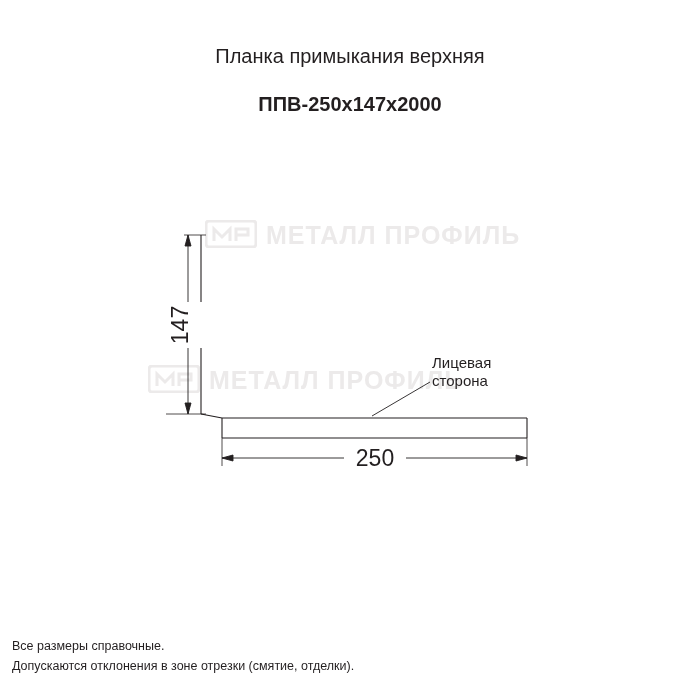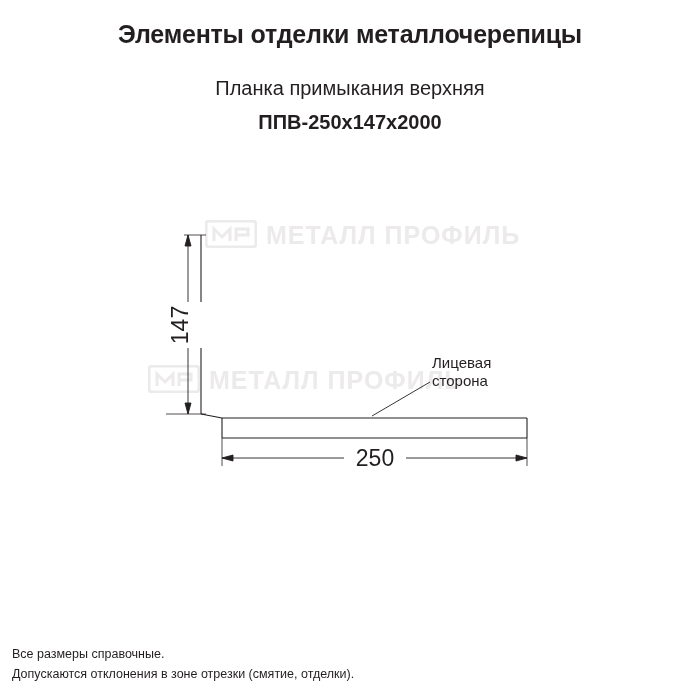--- a/index.html
+++ b/index.html
@@ -35,21 +35,21 @@
   }
   .title-sub {
     font-size: 20px;
     font-weight: normal;
     margin-top: 24px;
     line-height: 28px;
   }
   .title-code {
     font-size: 20px;
     font-weight: bold;
-    margin-top: 6px;
+    margin-top: 20px;
     line-height: 28px;
   }
   .drawing {
     position: absolute;
     top: 180px;
     left: 0;
     width: 700px;
     height: 330px;
   }
   .drawing svg {
@@ -75,21 +75,21 @@
   .wm .wm-mark {
     display: inline-block;
     vertical-align: middle;
     margin-right: 9px;
   }
   .wm-1 { left: 205px; top: 40px; }
   .wm-2 { left: 148px; top: 185px; }
   .footer {
     position: absolute;
     left: 12px;
-    bottom: 16px;
+    bottom: 24px;
     font-size: 12.5px;
     line-height: 20px;
     color: #231f20;
   }
   .dim-text {
     font-family: "Liberation Sans", sans-serif;
     font-size: 23px;
     fill: #231f20;
   }
   .label-text {
@@ -97,21 +97,20 @@
     font-size: 15px;
     fill: #231f20;
   }
 </style>
 </head>
 <body>
 
 <div class="page">
 
   <div class="title-block">
-    <div class="title-main">Элементы отделки металлочерепицы</div>
     <div class="title-sub">Планка примыкания верхняя</div>
     <div class="title-code">ППВ-250x147x2000</div>
   </div>
 
   <div class="watermarks">
     <div class="wm wm-1">
       <span class="wm-mark">
         <svg width="52" height="28" viewBox="0 0 52 28">
           <rect x="1" y="1" width="50" height="26" rx="3" fill="none" stroke="#eceaea" stroke-width="3"></rect>
           <path d="M9 21 L9 9 L17 17 L25 9 L25 21" fill="none" stroke="#eceaea" stroke-width="3"></path>

